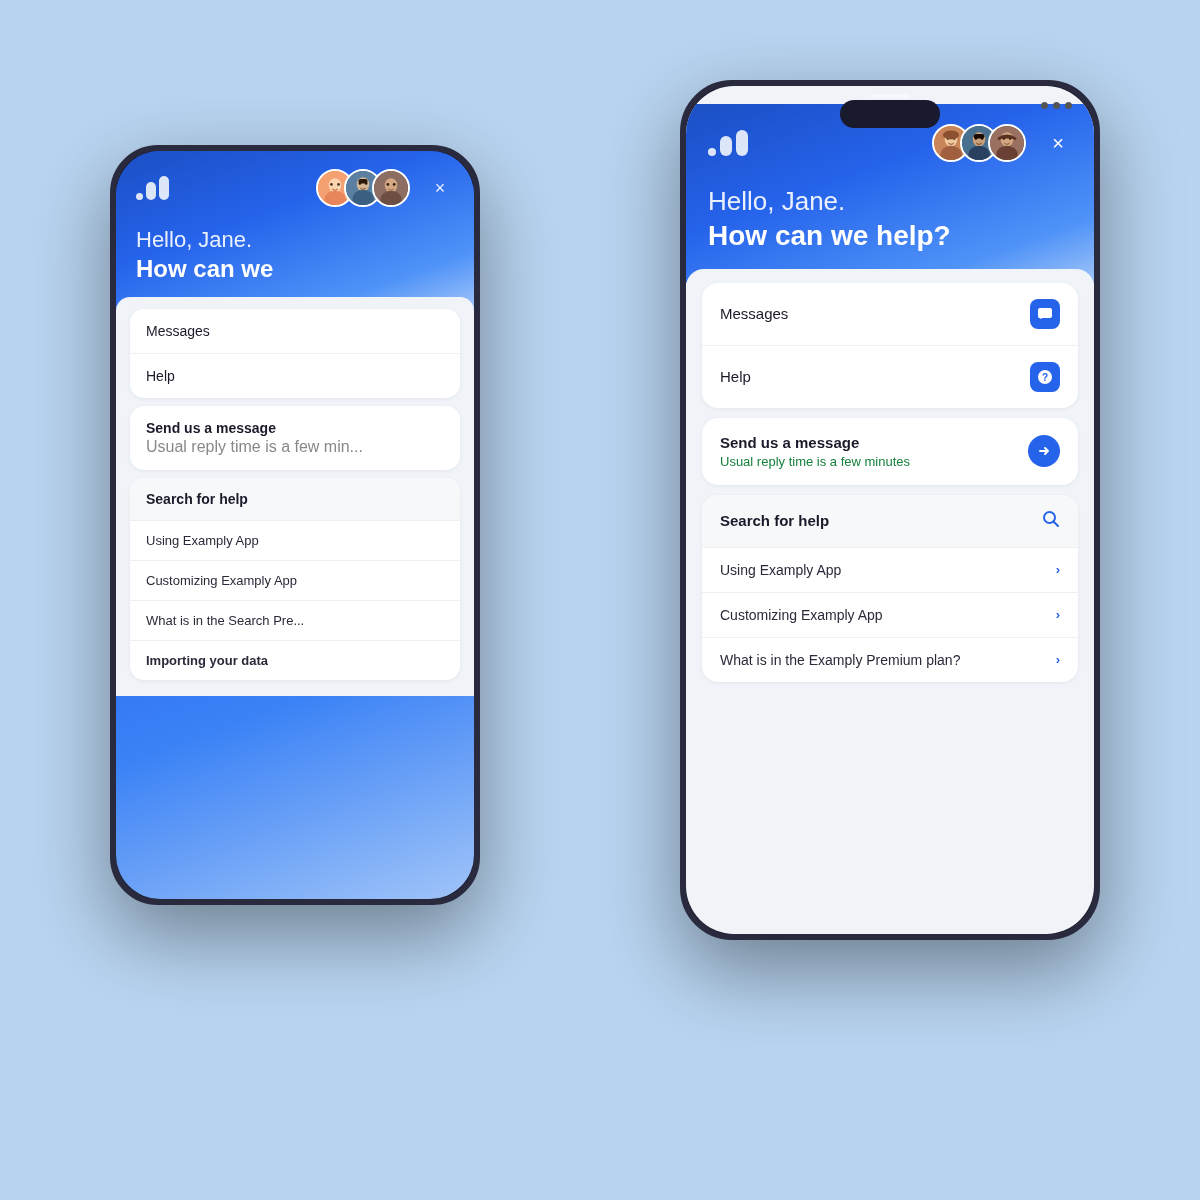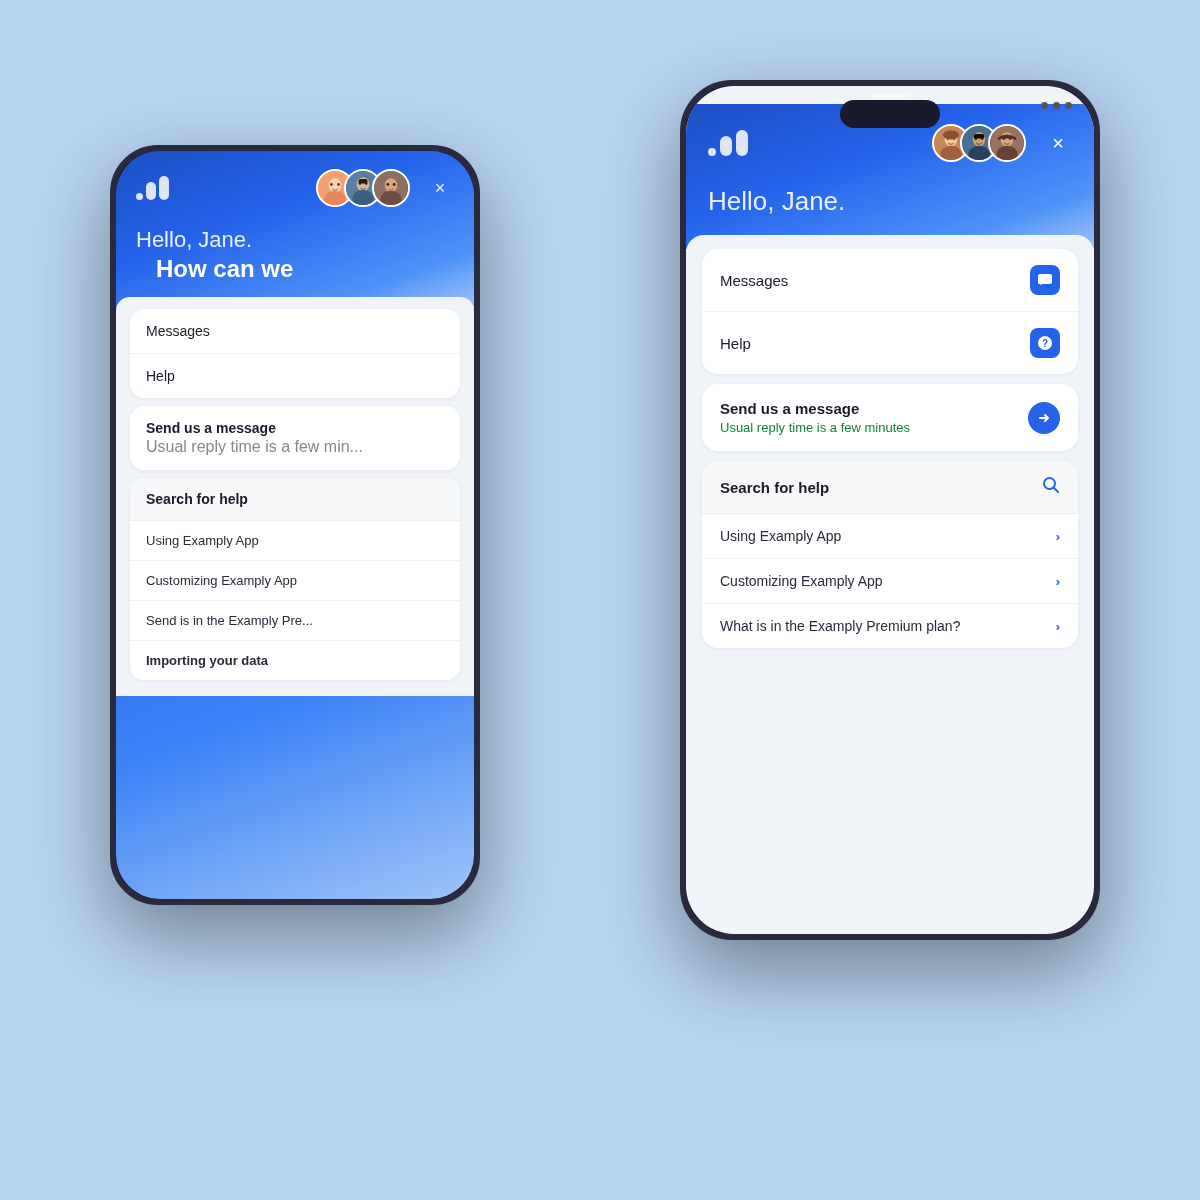--- a/index.html
+++ b/index.html
@@ -323,21 +323,20 @@
     .back-greeting-light {
       font-size: 22px;
       color: rgba(255,255,255,0.9);
       font-weight: 400;
       margin-bottom: 2px;
     }
     .back-greeting-bold {
       font-size: 24px;
       color: white;
       font-weight: 700;
-      margin-left: 20px;
     }
 
     .back-screen-body {
       background: #f0f4f8;
       padding: 0 14px 16px;
       margin-top: -12px;
       border-radius: 14px 14px 0 0;
       position: relative;
       z-index: 2;
     }
@@ -485,21 +484,21 @@
         <div class="back-search-header">
           <span>Search for help</span>
         </div>
         <div class="back-help-item">
           <span>Using Examply App</span>
         </div>
         <div class="back-help-item">
           <span>Customizing Examply App</span>
         </div>
         <div class="back-help-item">
-          <span>Send is in the Examply Pre...</span>
+          <span>What is in the Search Pre...</span>
         </div>
         <div class="back-help-item">
           <span>Importing your data</span>
         </div>
       </div>
     </div>
   </div>
 </div>
 
 <div class="phone phone-front">
@@ -558,20 +557,21 @@
                 <path d="M16 19 Q19 22 22 19" stroke="#a07050" stroke-width="1.2" fill="none"></path>
                 <path d="M10 14 Q19 8 28 14" stroke="#5a3020" stroke-width="3" fill="#5a3020" stroke-linecap="round"></path>
               </svg>
             </div>
           </div>
           <div class="close-btn" style="color:white;font-size:20px;">×</div>
         </div>
       </div>
 
       <div class="greeting-light">Hello, Jane.</div>
+      <div class="greeting-bold">How can we help?</div>
     </div>
 
     <div class="screen-body">
       <div style="height:14px;"></div>
 
       <div class="card">
         <div class="card-row">
           <span class="card-row-label">Messages</span>
           <div class="card-icon">
             <svg width="16" height="16" viewBox="0 0 16 16" fill="none">

